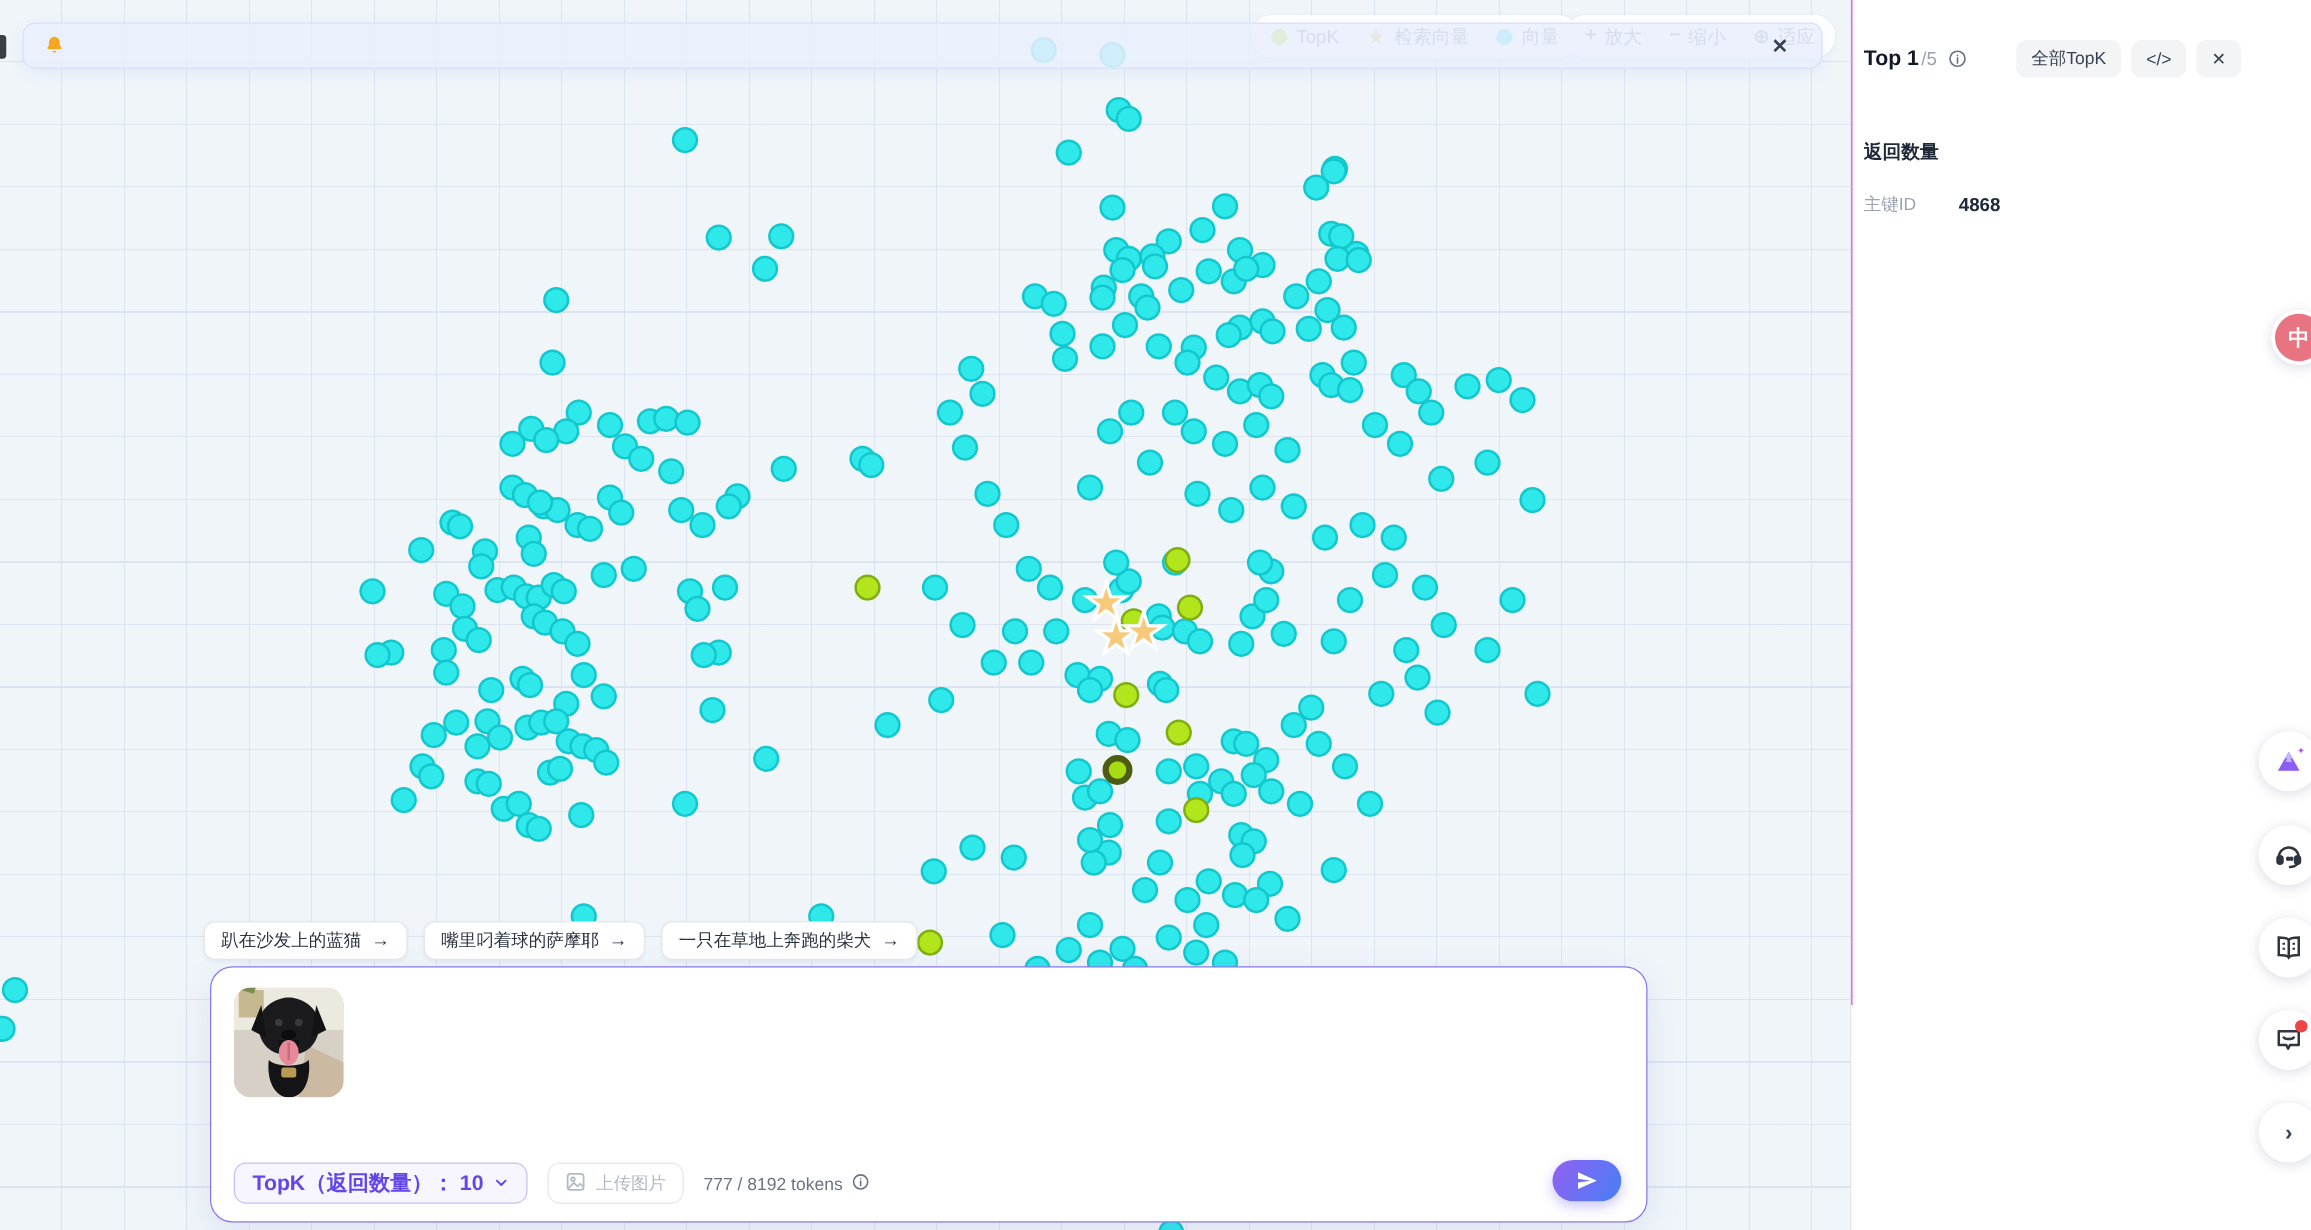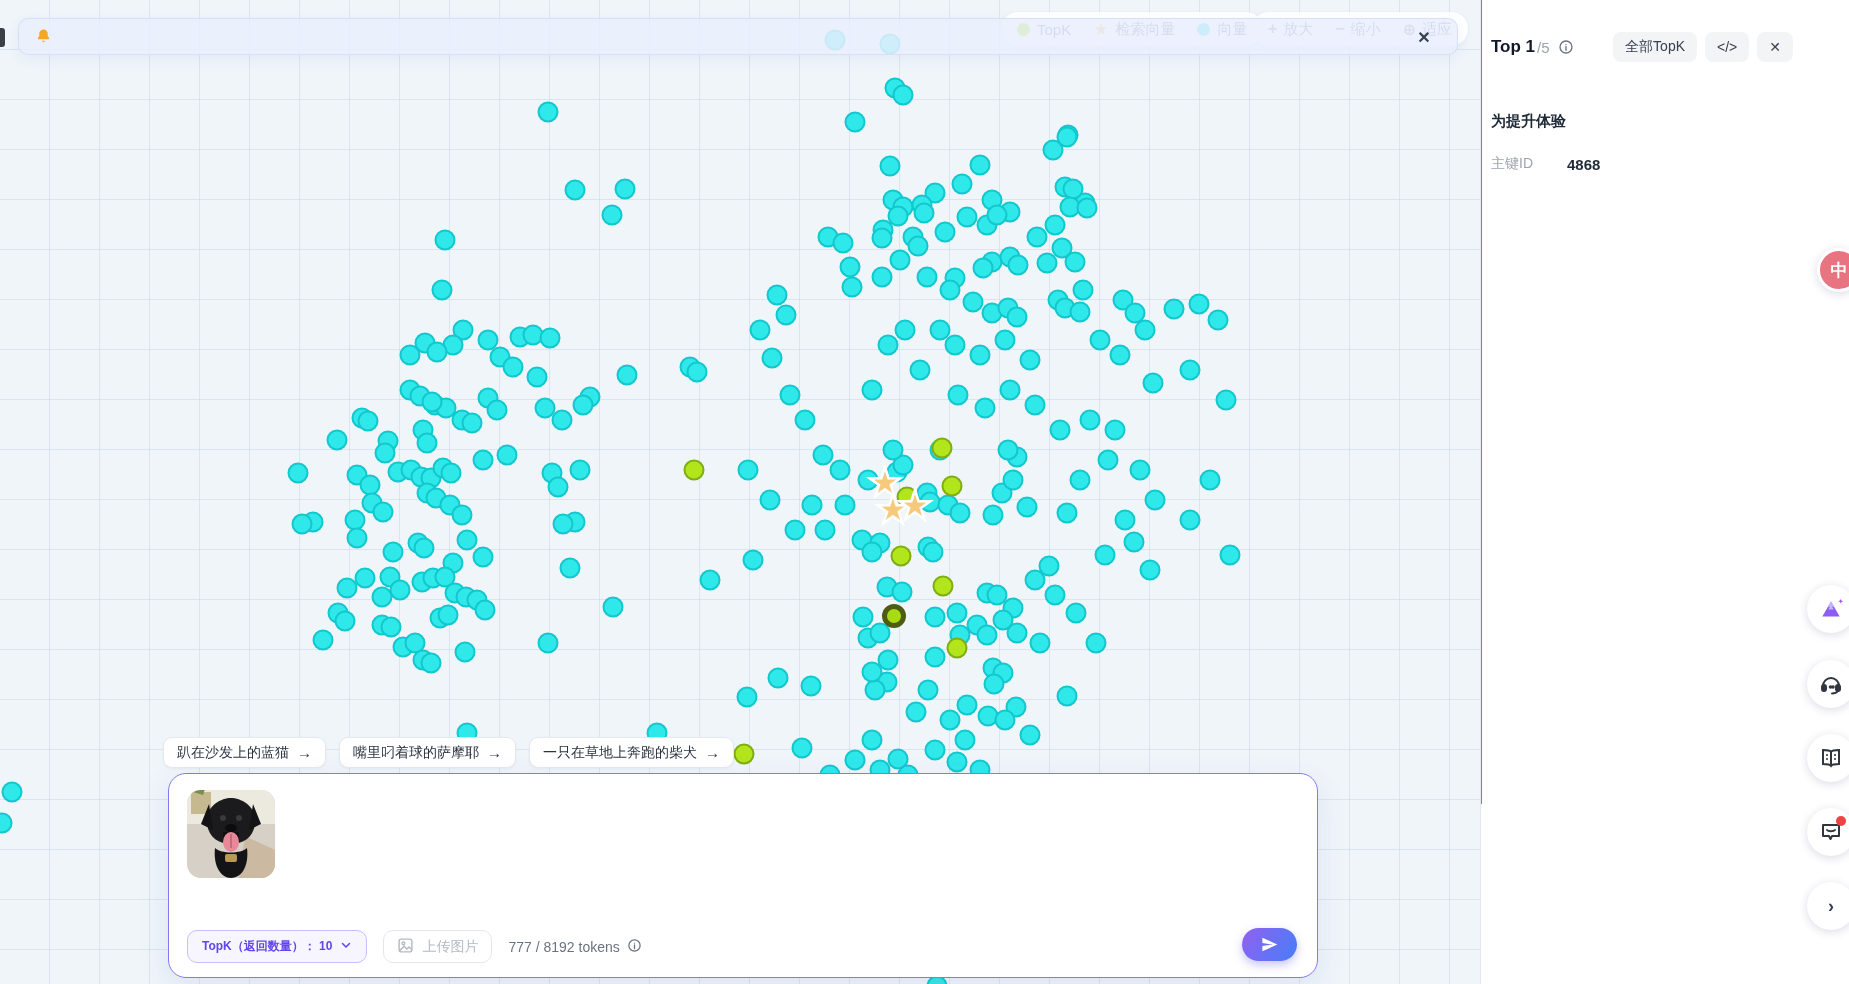--- a/index.html
+++ b/index.html
@@ -59,21 +59,21 @@
   
   .composer { position:absolute; left:168px; top:773px; width:1150px; height:205px; z-index:30;
               background:#fff; border:1.5px solid #8679f0; border-radius:18px;
               box-shadow:0 10px 30px rgba(80,80,180,.10); padding:16px 18px; }
   .thumb { width:88px; height:88px; border-radius:14px; overflow:hidden; display:block; cursor:pointer; }
   .composer-input { display:block; width:900px; border:none; outline:none; font-size:15px; color:#333; margin-top:14px;
                     background:transparent; font-family:"Liberation Sans","DejaVu Sans",sans-serif; }
   .composer-input::placeholder { color:#9aa1ac; }
   .composer-controls { position:absolute; left:18px; bottom:14px; display:flex; align-items:center; gap:16px; }
   .topk-pill { display:flex; align-items:center; gap:8px; height:33px; padding:0 14px; border-radius:10px;
-               background:#f7f5ff; border:1px solid #cbbdf8; color:#6246ea; font-size:12px; font-weight:bold; cursor:pointer; }
+               background:#f7f5ff; border:1px solid #cbbdf8; color:#6246ea; font-size:17px; font-weight:bold; cursor:pointer; }
   .upload-btn { display:flex; align-items:center; gap:8px; height:33px; padding:0 13px; border-radius:10px;
                 background:#fff; border:1px solid #e4e7ec; color:#b3bac4; font-size:14px; cursor:pointer; }
   .tokens { display:flex; align-items:center; gap:7px; color:#6b7280; font-size:14px; }
   .send-btn { position:absolute; right:20px; bottom:16px; width:55px; height:33px; border:none; border-radius:17px;
               background:linear-gradient(120deg,#8a63f2 10%,#4e7cf6 90%); display:flex; align-items:center;
               justify-content:center; cursor:pointer; box-shadow:0 4px 10px rgba(100,90,240,.35); }
 
   
   .panel { position:absolute; left:1481px; top:0; width:368px; height:804px; background:#fff; border-left:1px solid #d946ef; }
   .panel-inner { position:relative; padding:30px 0 0 9px; width:311px; }
@@ -537,21 +537,21 @@
               <path d="M12 8h.01M12 11v6" stroke-linecap="round"></path>
             </svg>
         </span>
         <span class="spacer"></span>
         <button class="gray-btn">全部TopK</button>
         <button class="gray-btn">&lt;/&gt;</button>
         <button class="gray-btn">✕</button>
       </div>
 
 
-      <div class="vec-info-title">为提升体验</div>
+      <div class="vec-info-title">返回数量</div>
       <div class="vec-row">
         <span class="vec-label">主键ID</span>
         <span class="pk-value">4868</span>
       </div>
     </div>
   </div>
 
   <div id="floaters">
       <div class="float-btn lang" style="top: 248px; right: -12px;">
         <span>中</span>

